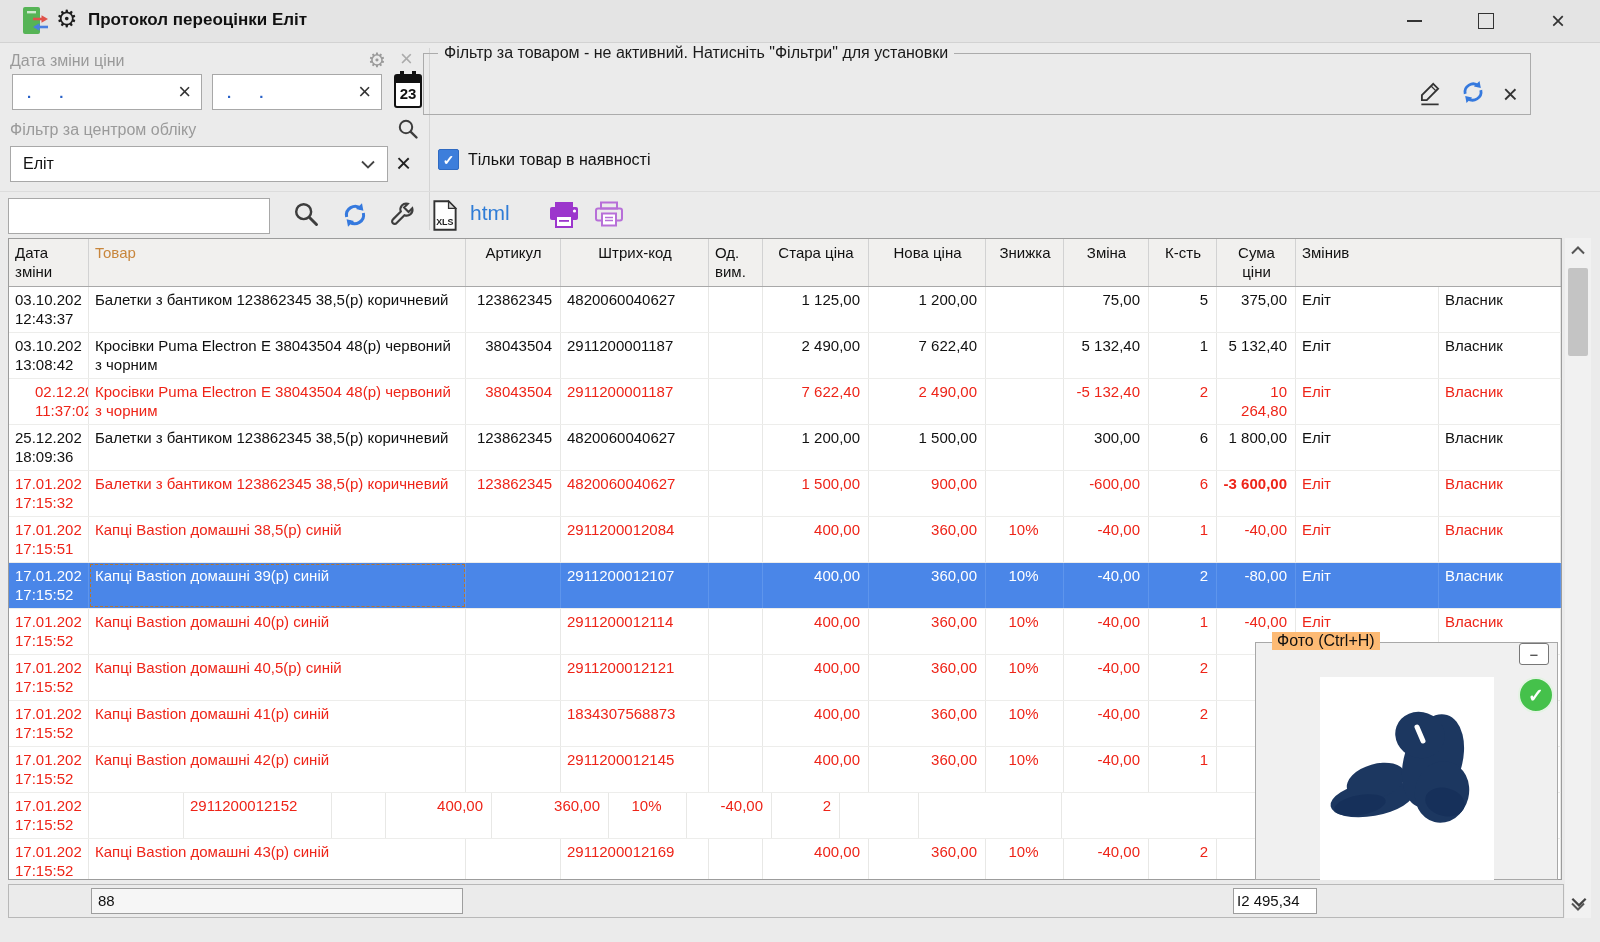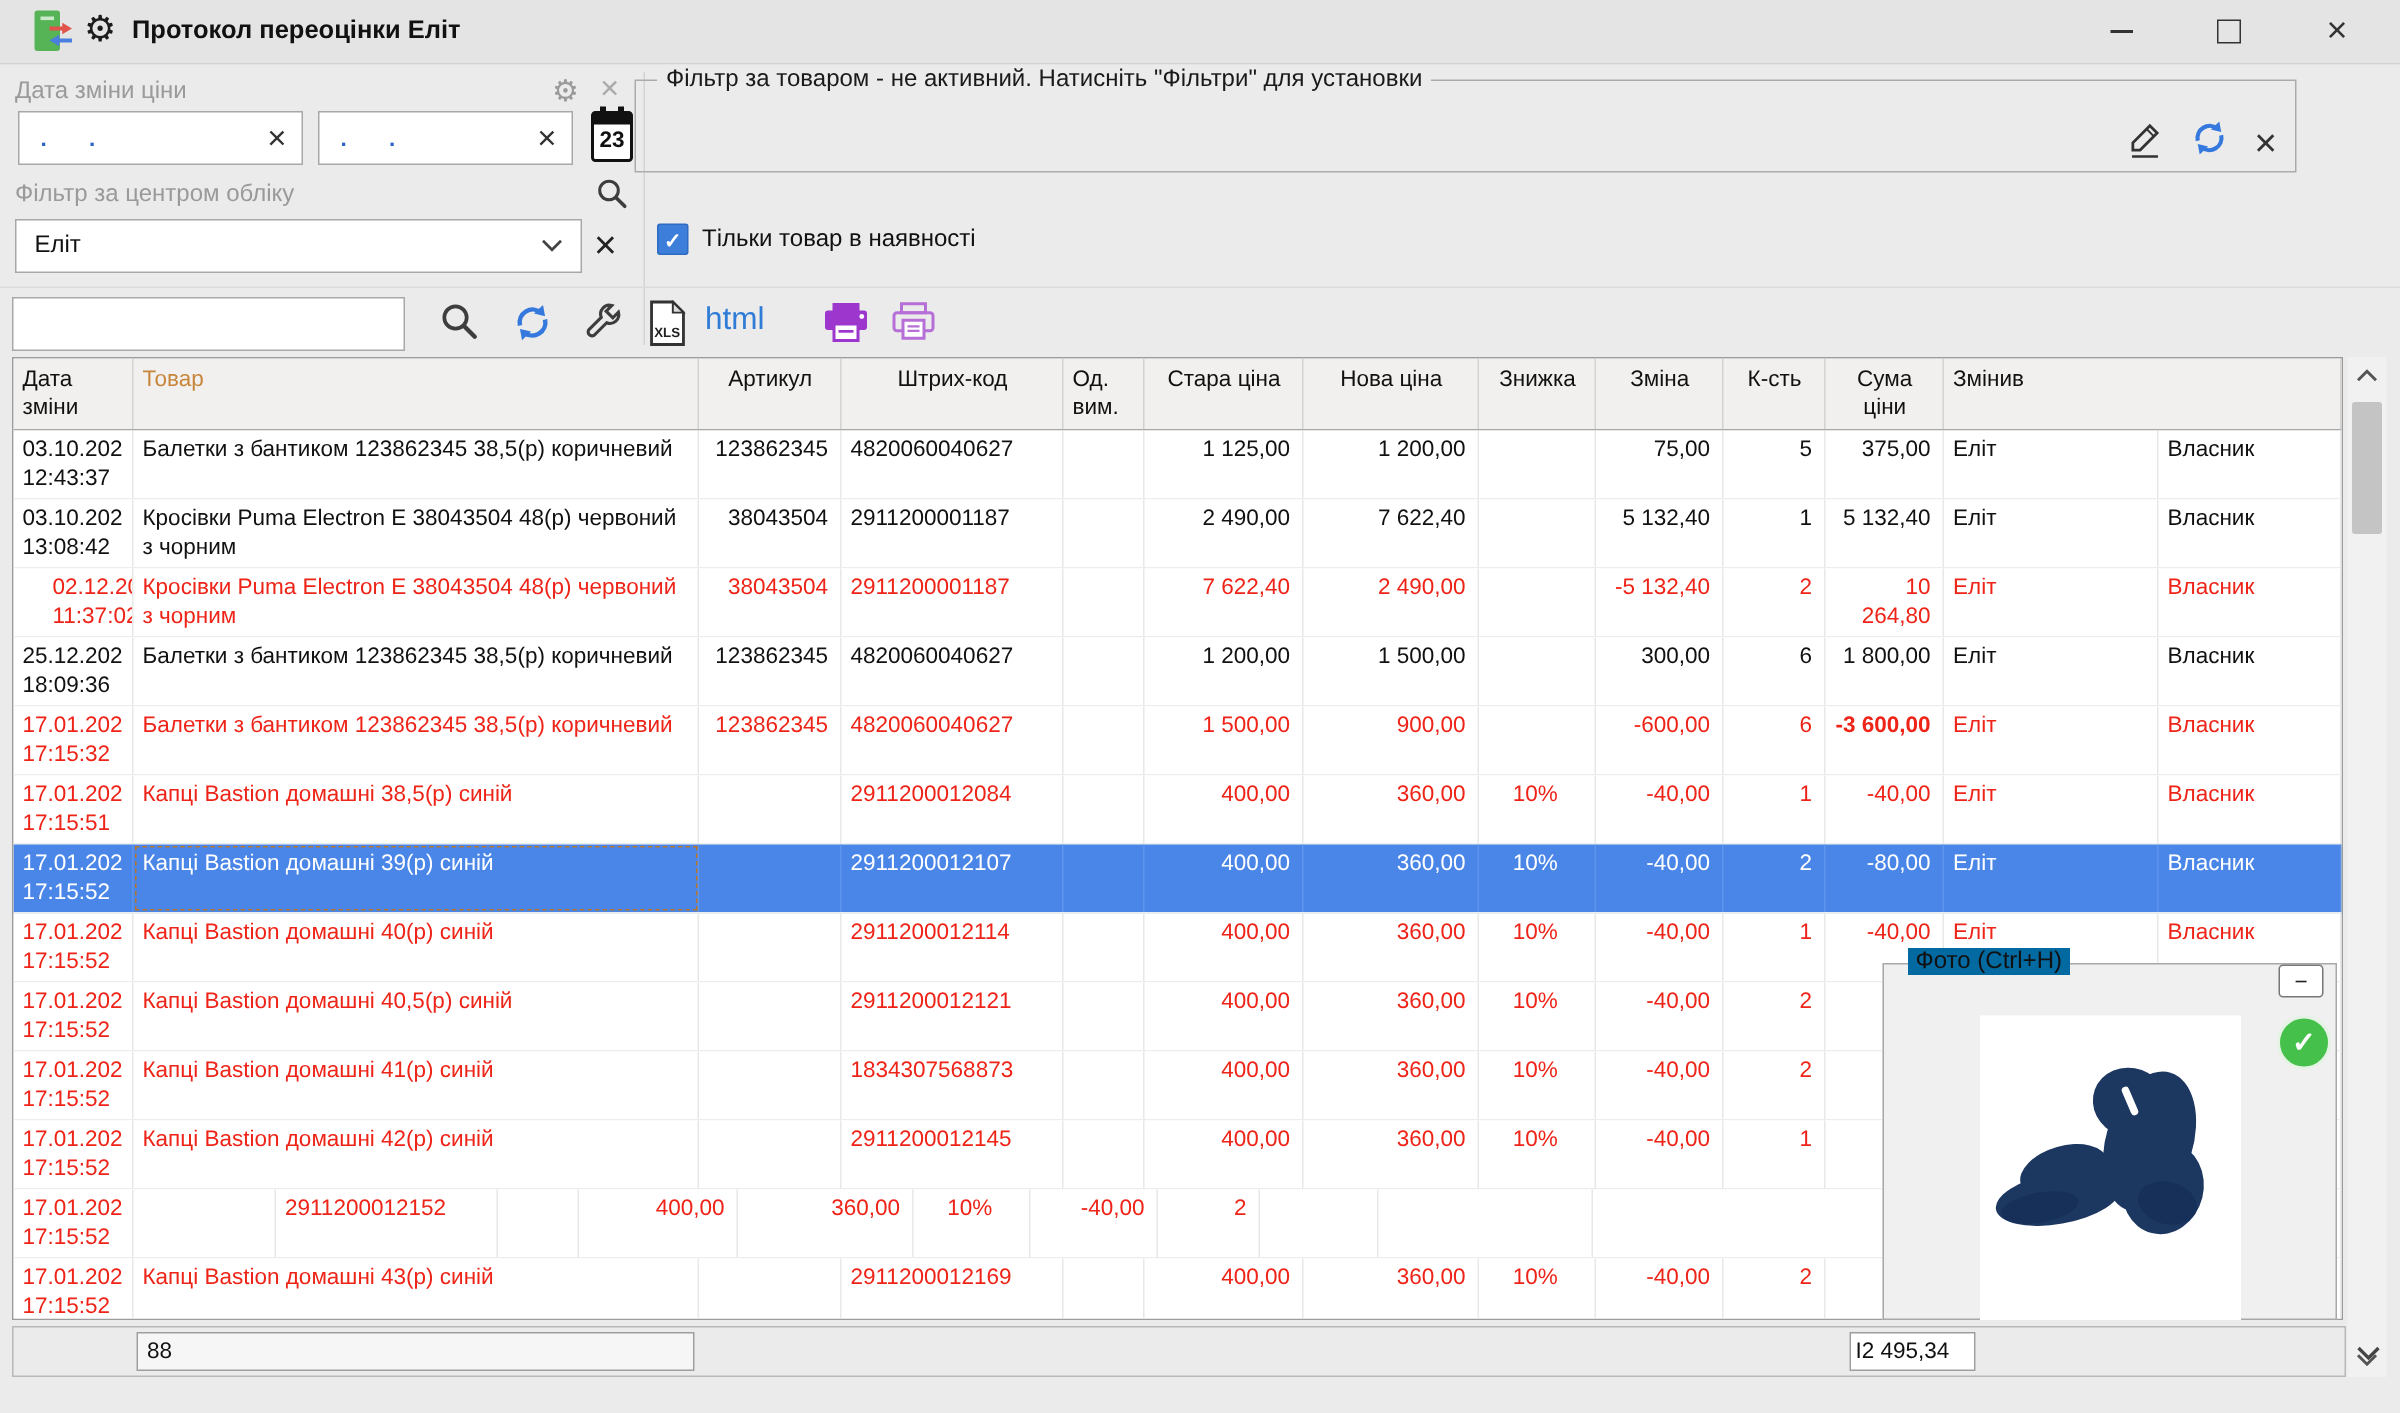--- a/index.html
+++ b/index.html
@@ -67,21 +67,21 @@
   .focus-cell{outline:1px dashed #b8762c;outline-offset:-2px;}
 
   
   .vscroll{position:absolute;left:1565px;top:238px;width:26px;height:680px;background:#f1f1f1;}
   .sbtn{position:absolute;left:0;width:26px;height:24px;display:flex;align-items:center;justify-content:center;}
   .sb-up{top:0;} .sb-down{bottom:0;}
   .sthumb{position:absolute;left:3px;top:30px;width:20px;height:88px;background:#c4c4c4;border-radius:2px;}
 
   
   .photo-panel{position:absolute;left:1255px;top:642px;width:303px;height:238px;background:#f0f0f0;border:1px solid #a8a8a8;box-sizing:border-box;z-index:5;}
-  .photo-panel .legend{position:absolute;left:16px;top:-11px;background:#0369a1;padding:0 5px;font-size:16px;color:#111;}
+  .photo-panel .legend{position:absolute;left:16px;top:-11px;background:#fdba74;padding:0 5px;font-size:16px;color:#111;}
   .min-btn{position:absolute;right:8px;top:0px;width:28px;height:20px;background:#fff;border:1px solid #777;border-radius:3px;display:flex;align-items:center;justify-content:center;font-size:15px;color:#222;}
   .ok-circle{position:absolute;right:3px;top:34px;width:36px;height:36px;border-radius:50%;background:#45c14b;border:2px solid #e4f3e4;box-sizing:border-box;display:flex;align-items:center;justify-content:center;color:#fff;font-weight:bold;font-size:19px;}
   .photo-area{position:absolute;left:64px;top:34px;width:174px;height:203px;background:#fff;}
 
   
   .statusbar{position:absolute;left:8px;top:884px;width:1556px;height:34px;background:#ebebeb;border:1px solid #b8b8b8;box-sizing:border-box;}
   .count-box{position:absolute;left:82px;top:3px;width:372px;height:26px;background:#f6f6f6;border:1px solid #9e9e9e;box-sizing:border-box;font-size:15px;color:#111;padding:3px 0 0 6px;}
   .total-box{position:absolute;left:1224px;top:3px;width:84px;height:26px;background:#fff;border:1px solid #9e9e9e;box-sizing:border-box;font-size:15px;color:#111;padding:3px 0 0 3px;}
   .status-chev{position:absolute;left:1566px;top:890px;width:26px;height:24px;display:flex;align-items:center;justify-content:center;}
 </style>

